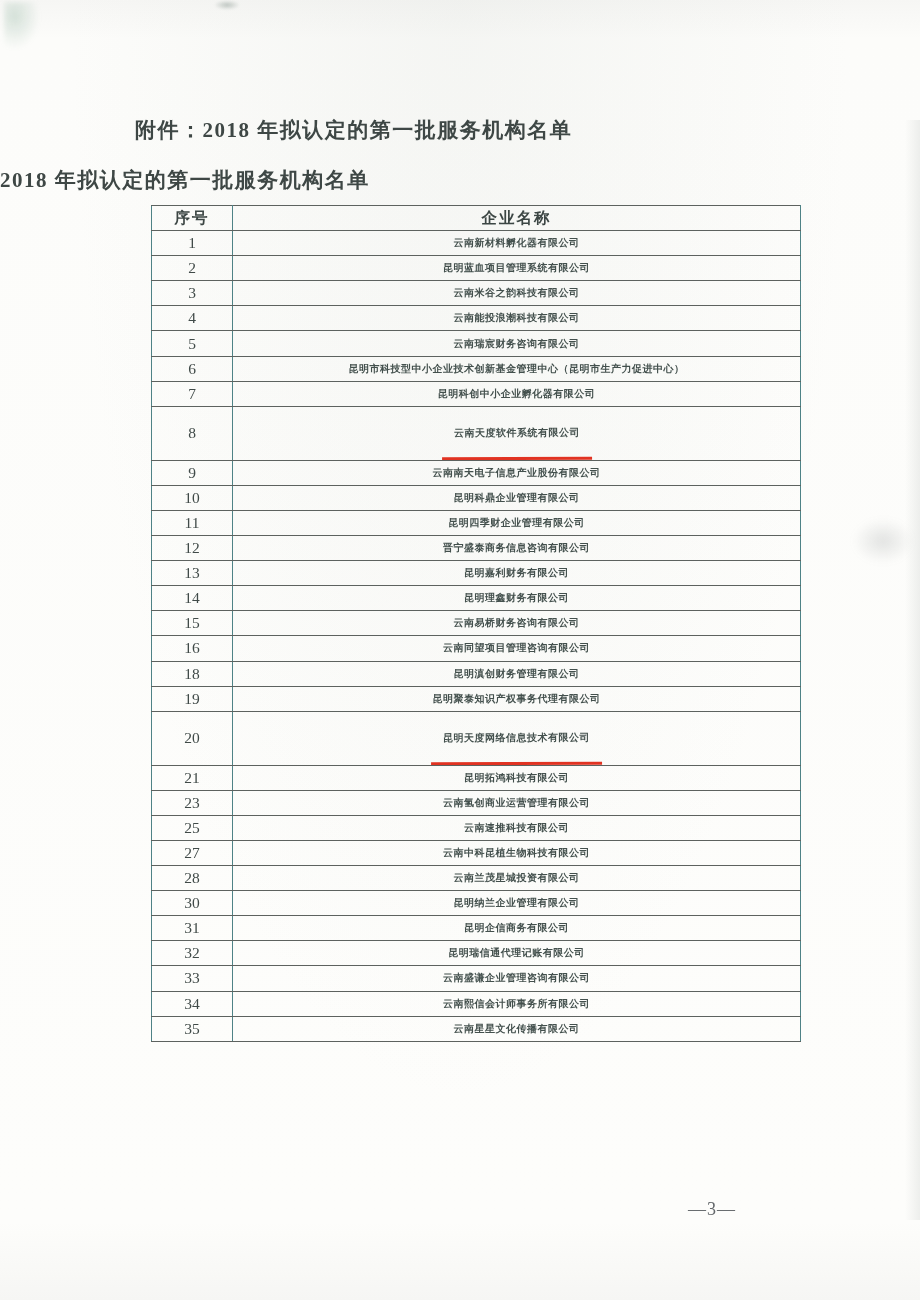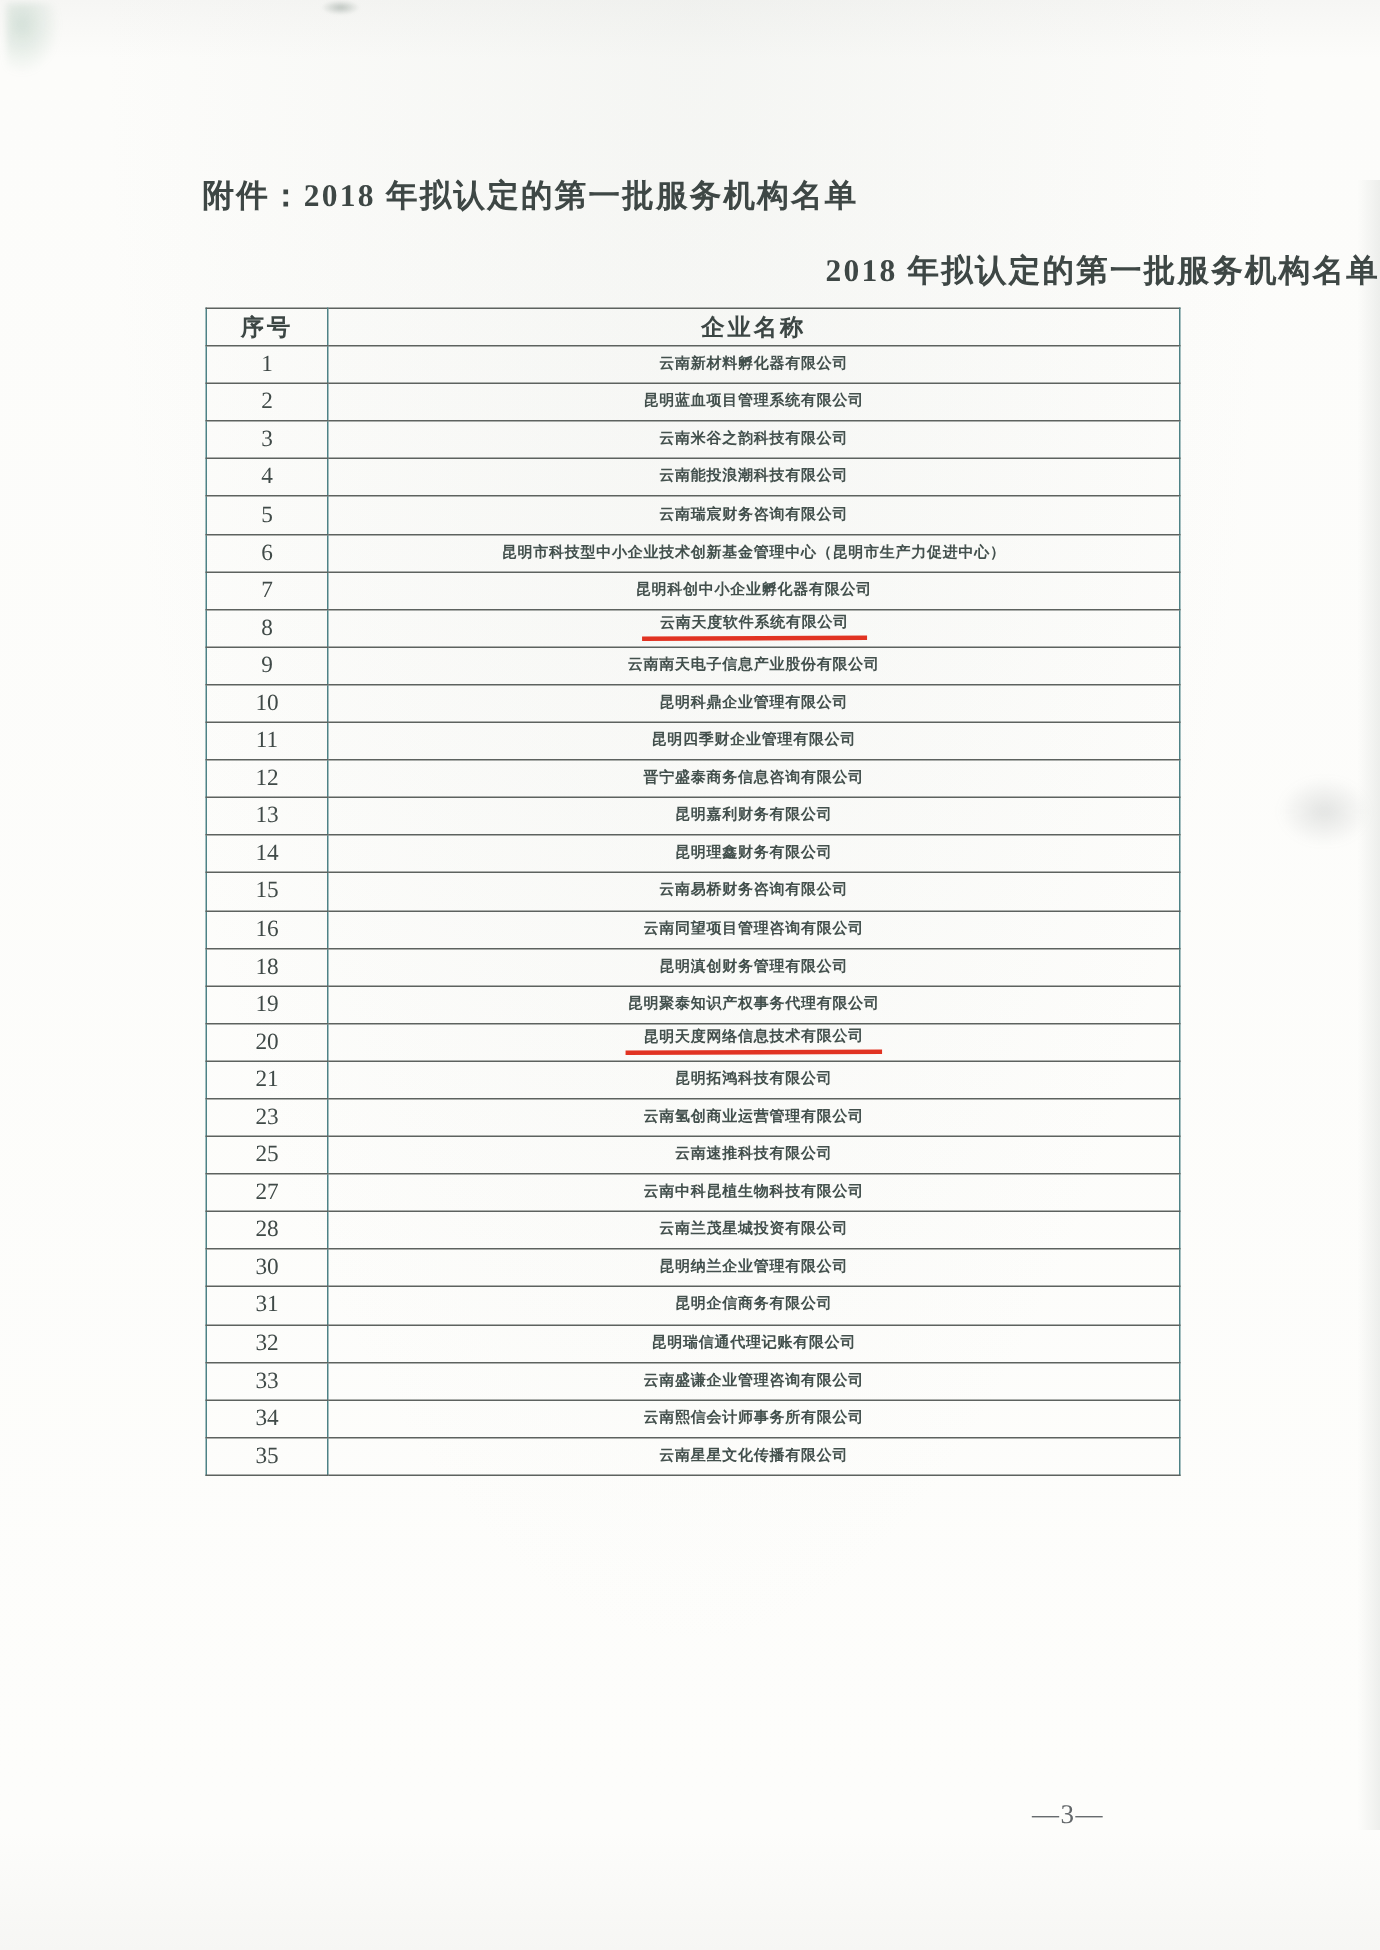--- a/index.html
+++ b/index.html
@@ -17,26 +17,26 @@
       radial-gradient(ellipse at 50% 0%, rgba(210,215,210,0.18), rgba(255,255,255,0) 60%),
       linear-gradient(180deg, #f6f6f4 0%, #fcfcfa 3%, #fdfdfb 94%, #f6f6f4 100%);
   }
   .attachment-line {
     position: absolute; left: 135px; top: 116px;
     font-size: 21px; font-weight: bold; color: #3e4745;
     letter-spacing: 1.5px; white-space: nowrap;
   }
   .doc-title {
     position: absolute; left: 0; top: 166px; width: 920px;
-    text-align: right;
+    text-align: left;
     font-size: 21px; font-weight: bold; color: #3e4745;
     letter-spacing: 1.5px;
   }
   table.roster-table {
-    position: absolute; left: 137px; top: 205px;
+    position: absolute; left: 151px; top: 205px;
     width: 650px;
     border-collapse: collapse; table-layout: fixed;
   }
   .roster-table th, .roster-table td {
     border-top: 1.6px solid #5d625f;
     border-bottom: 1.6px solid #5d625f;
     border-left: 1.6px solid #4e8286;
     border-right: 1.6px solid #4e8286;
     height: 25.1px;
     padding: 0 4px;
@@ -45,22 +45,23 @@
     overflow: hidden;
     white-space: nowrap;
   }
   .roster-table th { font-size: 15.5px; font-weight: bold; color: #3c4644; letter-spacing: 2px; }
   .col-no  { width: 81px; }
   .roster-table td.col-no { font-size: 15.5px; color: #404a48; font-family: "Liberation Serif", serif; }
   .roster-table td.col-name { font-size: 10px; font-weight: bold; color: #43504d; letter-spacing: 0.5px; }
   .company-name { display: inline-block; line-height: 1.2; }
   .red-underline {
     border-bottom: 3px solid #e13322;
-    padding: 0 12px 2px 12px;
+    padding: 0 12px 18px 12px;
     transform: rotate(-0.25deg);
+    margin-top: 20px;
   }
   .page-number {
     position: absolute; left: 688px; top: 1199px;
     font-size: 18px; color: #63676a; letter-spacing: 1px;
     white-space: nowrap;
   }
   .scan-artifact { position: absolute; pointer-events: none; }
   .artifact-top-left {
     left: 4px; top: 2px; width: 36px; height: 48px;
     background: radial-gradient(ellipse at 30% 30%, rgba(120,165,140,0.28), rgba(255,255,255,0) 70%);

